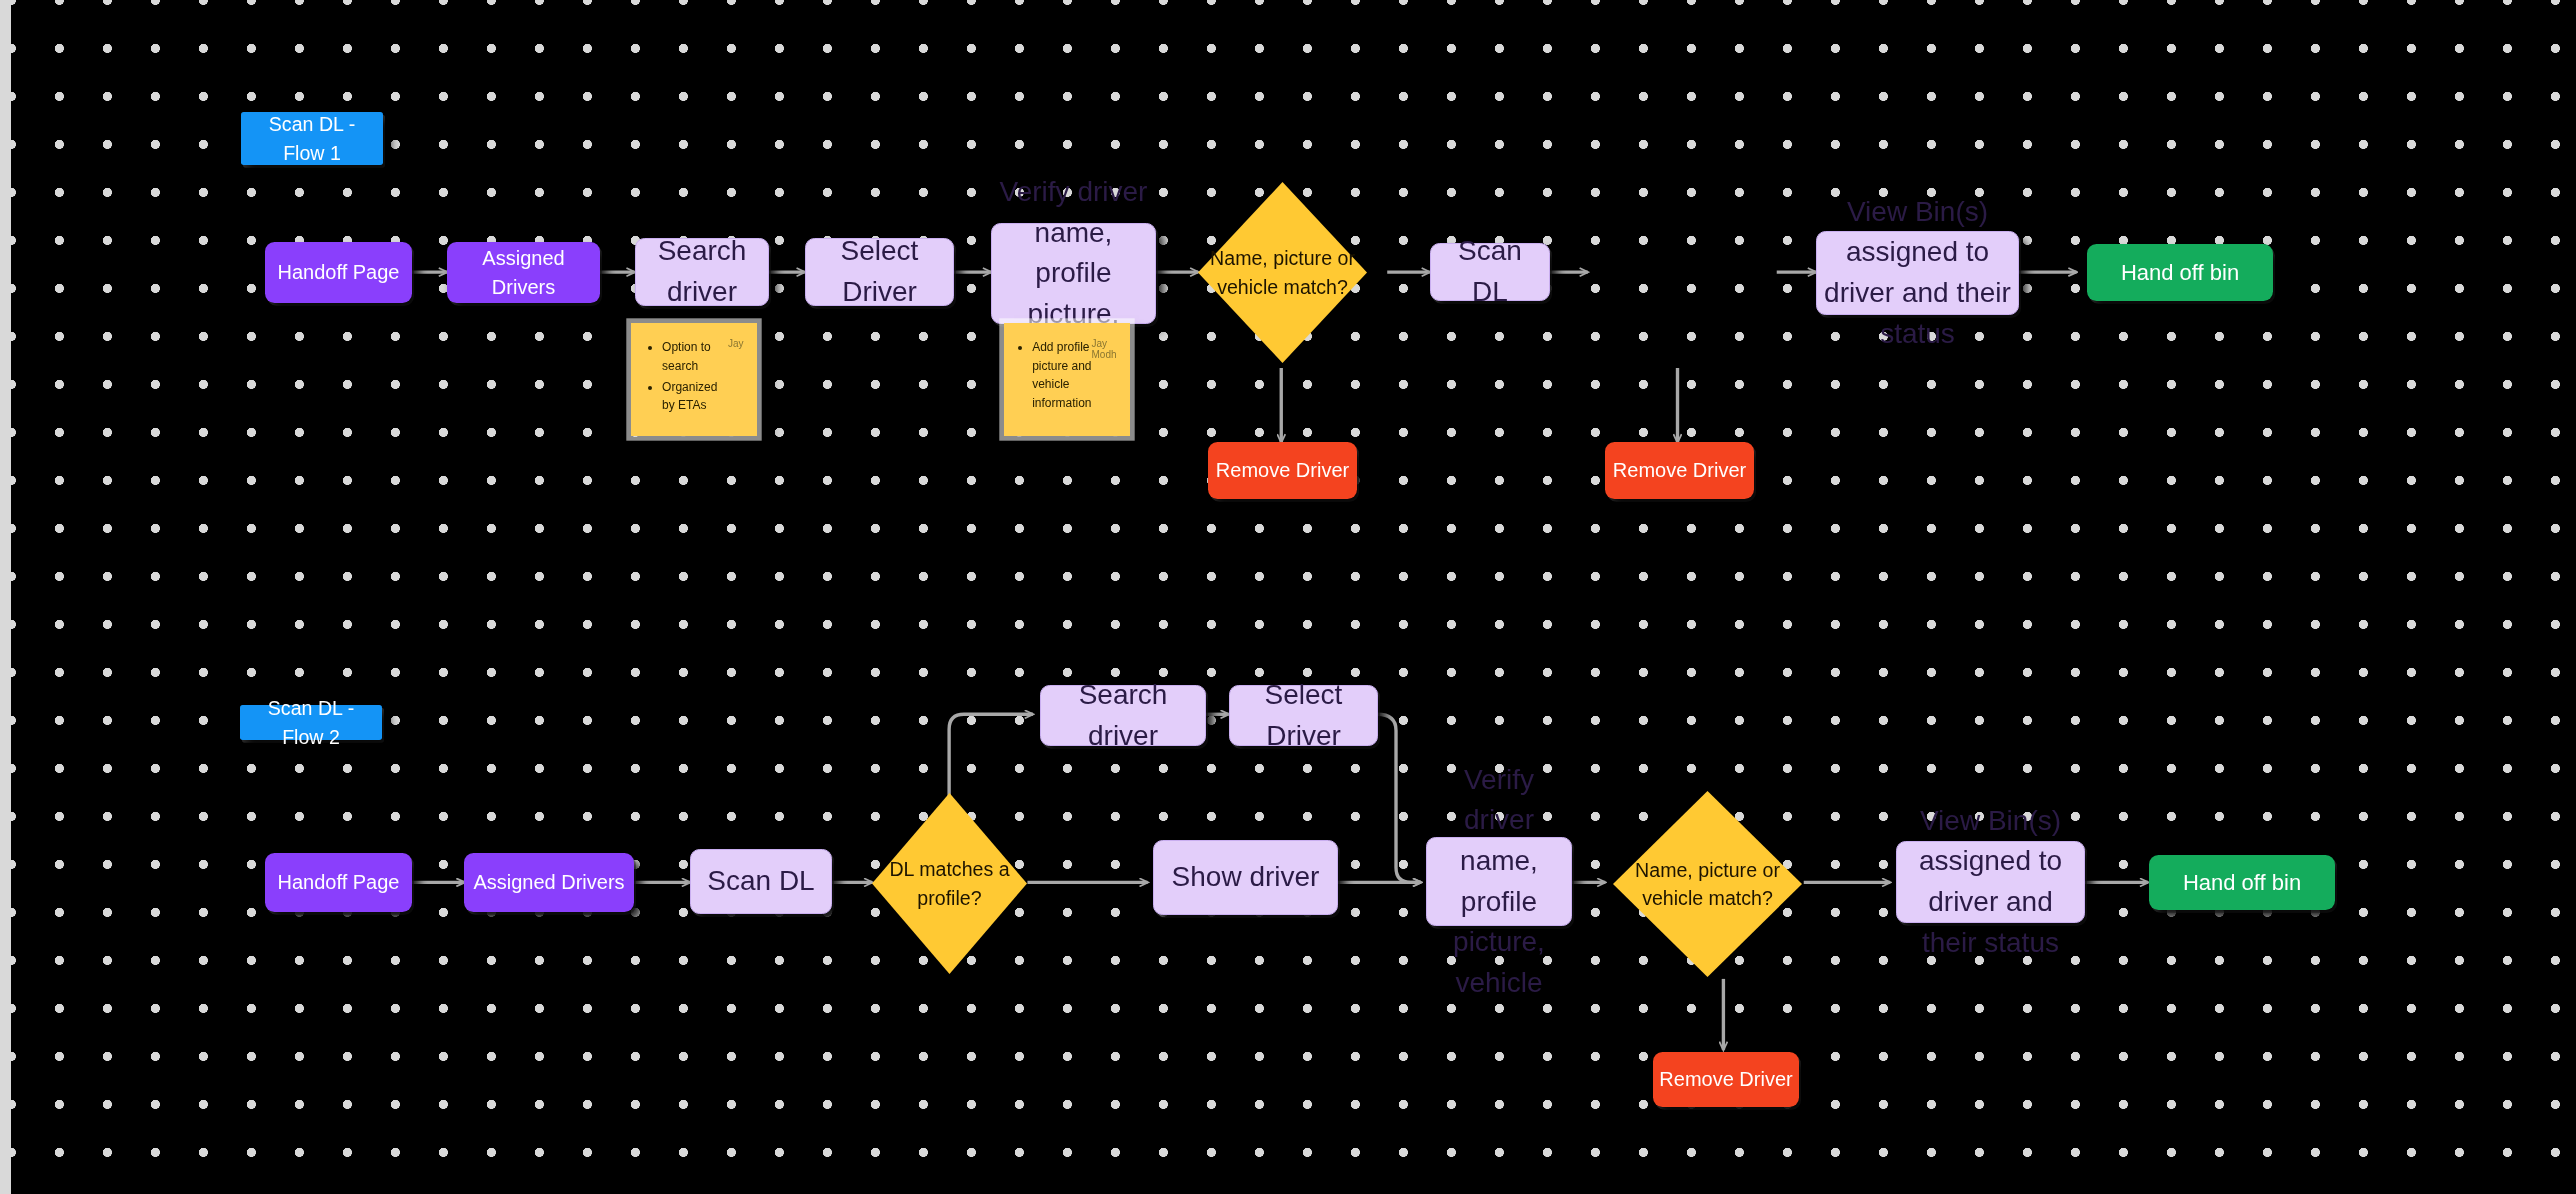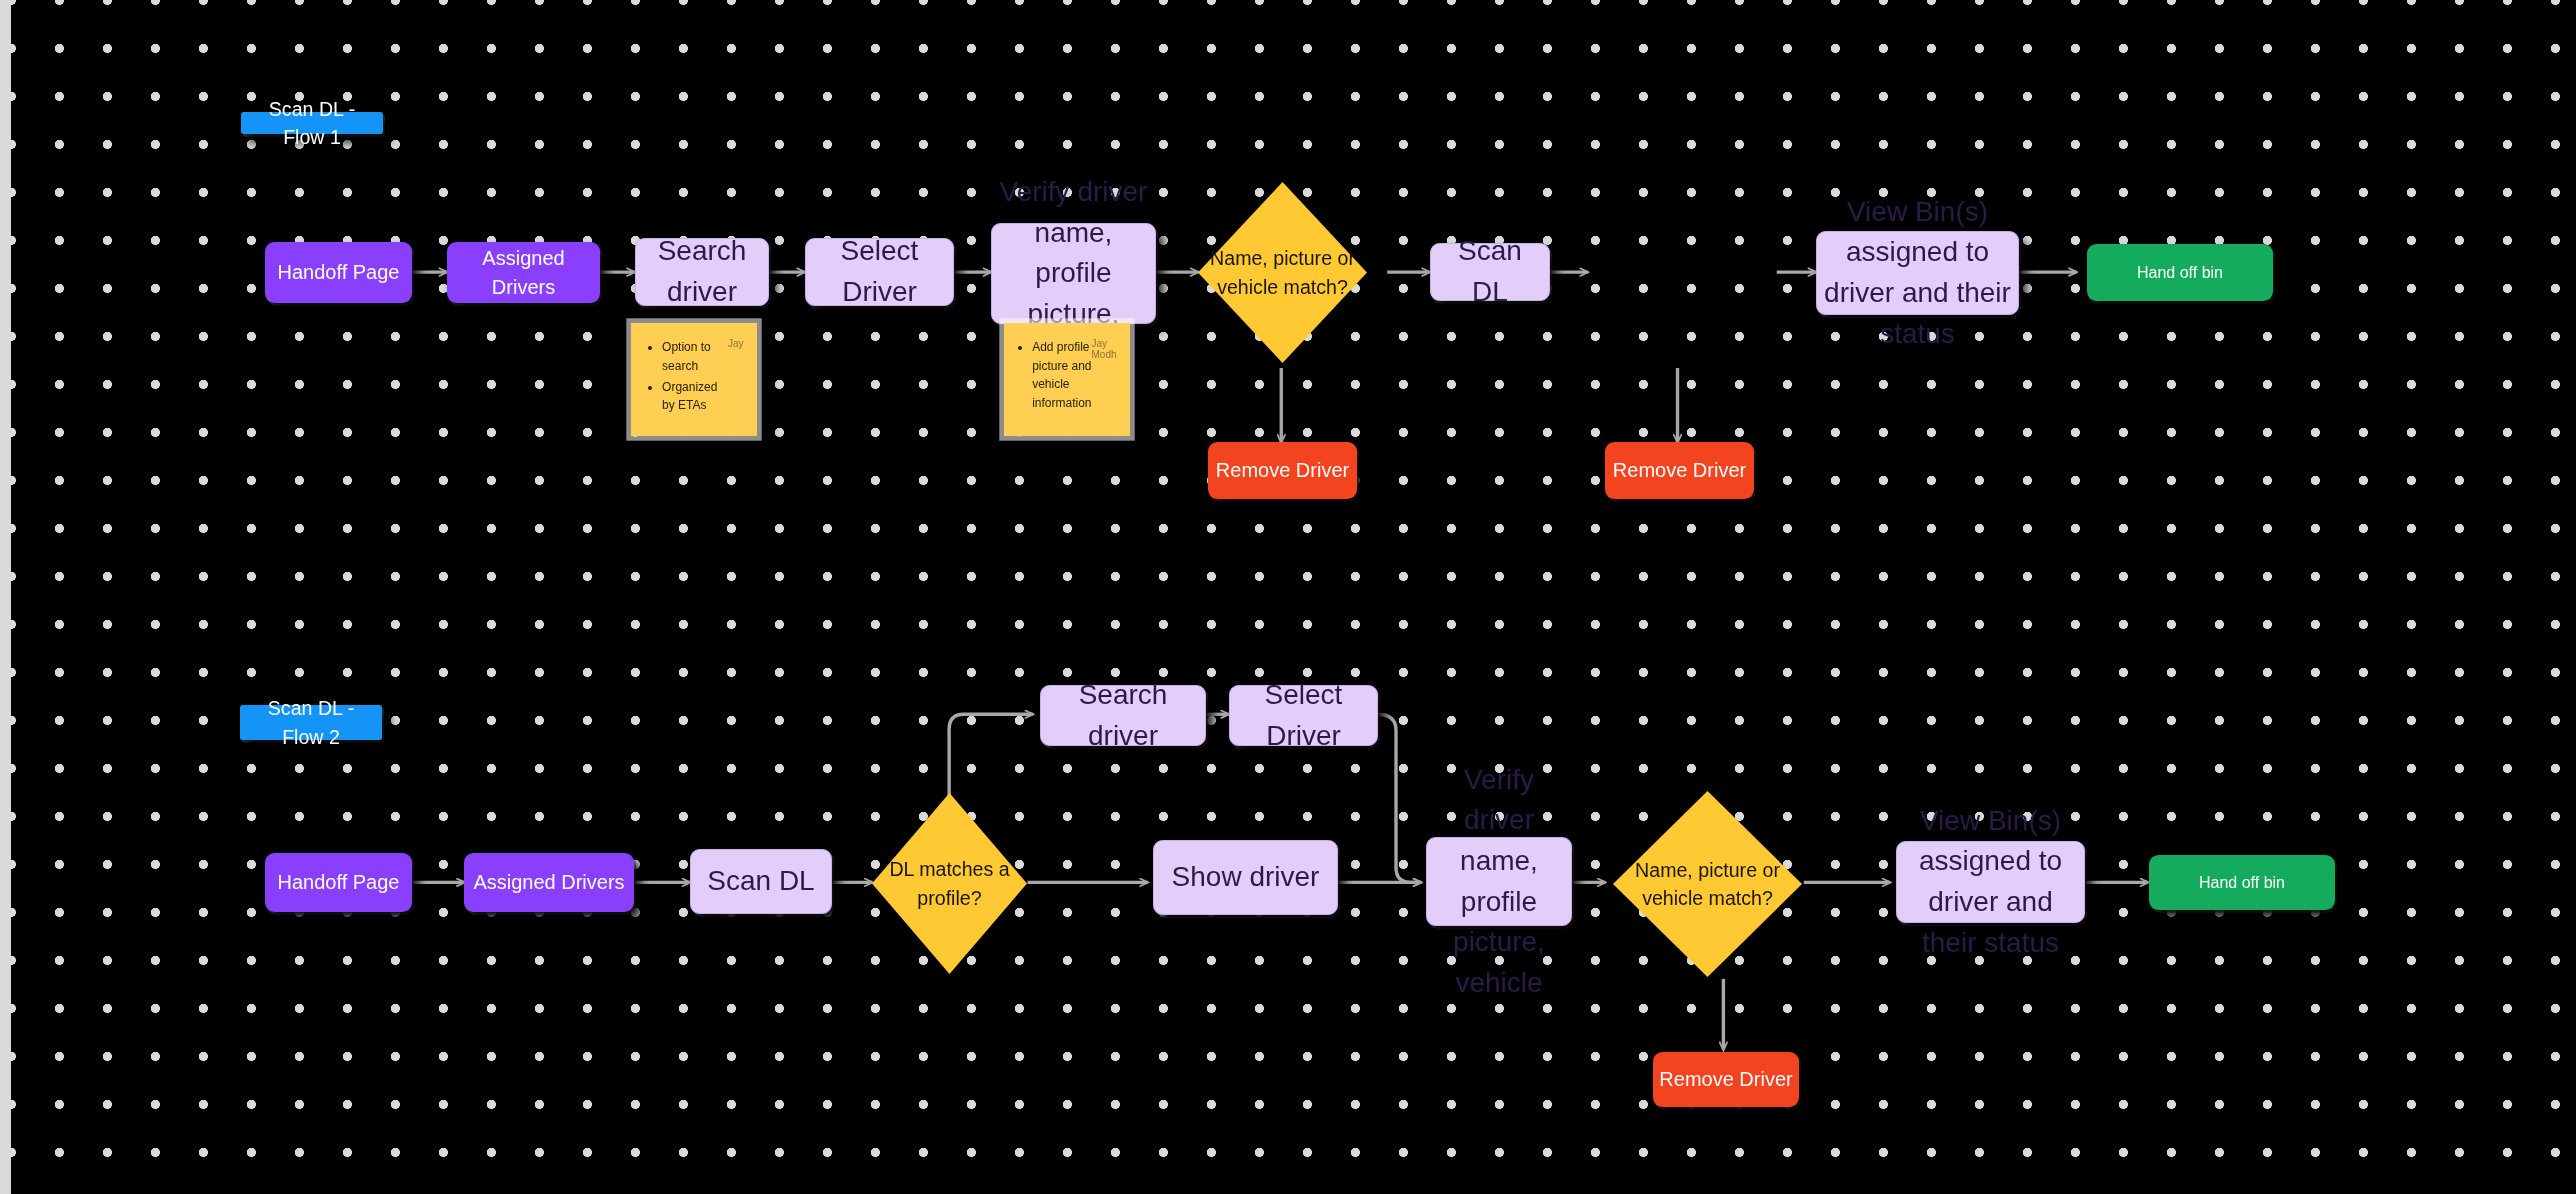--- a/index.html
+++ b/index.html
@@ -41,21 +41,21 @@
 
   
   .rect {
     border-radius: 9.5px;
     box-shadow: 6.8px 8px 9.5px rgba(0,0,0,0.85),
                 2px 2.7px 0 rgba(90,90,90,0.55);
   }
   .purple      { background: #8A3FFC; color: #ffffff; font-size: 20px; }
   .lavender    { background: #E3CEFA; color: #2b1b46; font-size: 28px; border: 0.7px solid #c9aef0;}
   .red         { background: #F4431F; color: #ffffff; font-size: 20px; }
-  .green       { background: #14AC5C; color: #ffffff; font-size: 16px; align-items: center; }
+  .green       { background: #14AC5C; color: #ffffff; font-size: 22px; align-items: center; }
   .blue        { background: #1494F6; color: #ffffff; font-size: 19.6px; border-radius: 2.7px;}
 
   .diamond {
     background: transparent;
     box-shadow: none;
   }
   .diamond .dshape {
     position: absolute;
     left: 0; top: 0; width: 100%; height: 100%;
     background: #FFC933;
@@ -131,21 +131,21 @@
       <line x1="2553" y1="1450" x2="2553" y2="1555"></line>
 
       <path d="M1406,1180 L1406,1080 Q1406,1058 1428,1058 L1530,1058"></path>
 
       <path d="M2040,1058 Q2068,1058 2068,1082 L2068,1285 Q2068,1307 2090,1307 L2105,1307"></path>
 
       <line x1="1786" y1="1058" x2="1820" y2="1058"></line>
     </g>
   </svg>
 
-  <div class="node blue rect" style="left:241px; top:112px; width:142px; height:22px;">
+  <div class="node blue rect" style="left:241px; top:112px; width:142px; height:53px;">
     <span class="lbl">Scan DL - Flow 1</span>
   </div>
 
   <div class="node purple rect" style="left:265px; top:242px; width:147px; height:61px;">
     <span class="lbl">Handoff Page</span>
   </div>
 
   <div class="node purple rect" style="left:447px; top:242px; width:153px; height:61px;">
     <span class="lbl">Assigned Drivers</span>
   </div>

